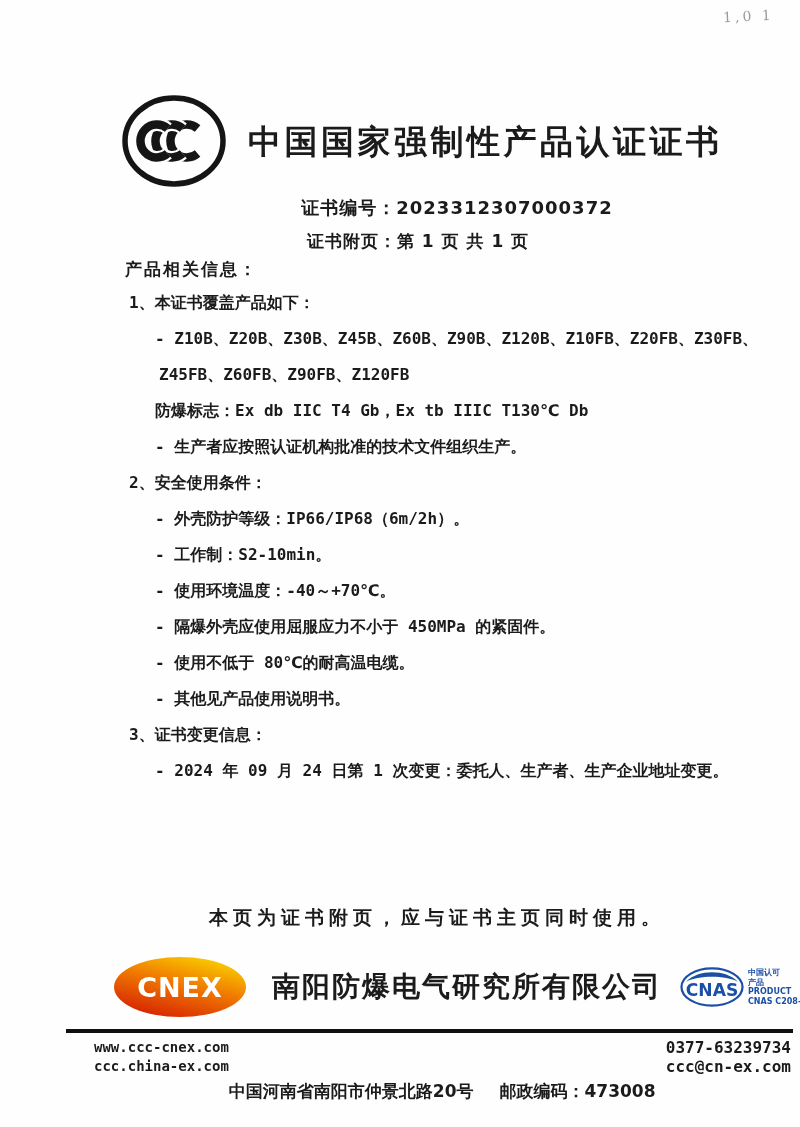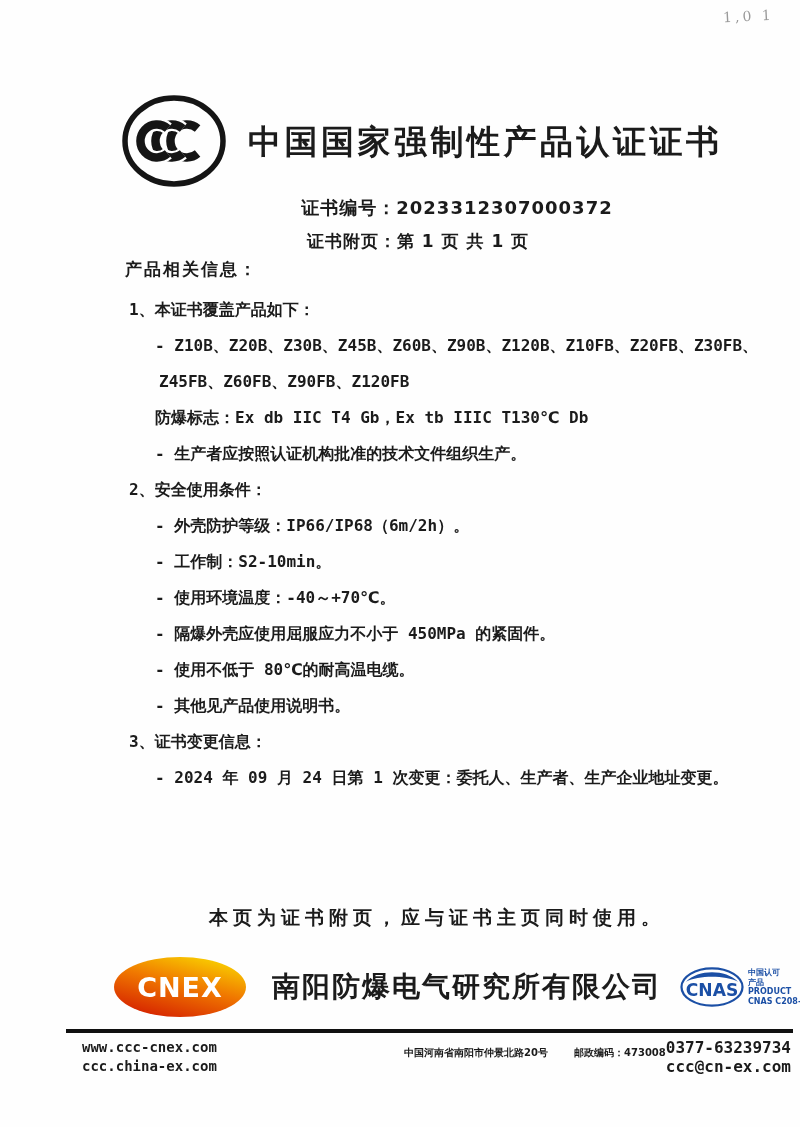--- a/index.html
+++ b/index.html
@@ -7,38 +7,38 @@
         color:#1b1b1b;font-family:"DejaVu Sans",sans-serif;}
   .annotation{position:absolute;top:8px;right:26px;color:#9a9a9a;font-size:14px;
         letter-spacing:3px;transform:rotate(-3deg);font-family:"DejaVu Serif",serif;}
   .header{position:absolute;top:94px;left:120px;display:flex;align-items:center;}
   .ccc-logo{flex:0 0 auto;}
   .title{font-size:33px;font-weight:bold;letter-spacing:3.5px;margin-left:20px;white-space:nowrap;}
   .certline{position:absolute;left:0;width:800px;text-align:center;font-weight:bold;}
   .certline.l1{top:196px;font-size:18px;text-indent:42px;letter-spacing:1px;padding-left:36px;}
   .certline.l2{top:230px;font-size:17px;text-indent:36px;letter-spacing:1px;}
   .bodyblock{position:absolute;top:258px;left:125px;width:625px;font-size:16px;font-weight:bold;}
-  .heading{font-size:17px;letter-spacing:2px;margin-bottom:18px;}
+  .heading{font-size:17px;letter-spacing:2px;margin-bottom:11px;}
   .bl{line-height:21px;margin-bottom:15px;white-space:nowrap;
       font-family:"DejaVu Sans Mono","DejaVu Sans",monospace;}
   .bl.num{margin-left:4px;}
   .bl.dash{margin-left:30px;}
   .bl.label{margin-left:30px;}
   .bl.cont{margin-left:34px;}
   .note{position:absolute;top:905px;left:0;width:800px;text-align:center;font-size:19px;
         font-weight:bold;letter-spacing:5px;padding-left:37px;}
   .brandrow{position:absolute;top:956px;left:112px;display:flex;align-items:center;}
   .company{font-size:28px;font-weight:bold;letter-spacing:2px;margin:0 18px 0 24px;white-space:nowrap;}
   .cnas-group{display:flex;align-items:center;}
   .cnas-text{margin-left:4px;color:#1b4fa5;font-size:8px;line-height:9.5px;font-weight:bold;white-space:nowrap;}
   .rule{position:absolute;top:1029px;left:66px;width:727px;height:4px;background:#101010;}
   .contact{position:absolute;top:1038px;left:66px;width:727px;display:flex;
            align-items:flex-start;font-weight:bold;}
-  .webcol{font-family:"DejaVu Sans Mono",monospace;font-size:14px;line-height:19px;margin-left:16px;white-space:nowrap;}
-  .addr{flex:1;text-align:right;font-size:10px;padding-top:8px;white-space:nowrap;}
+  .webcol{font-family:"DejaVu Sans Mono",monospace;font-size:14px;line-height:19px;margin-left:28px;white-space:nowrap;}
+  .addr{flex:1;text-align:left;font-size:17px;padding-top:8px;white-space:nowrap;margin-top:34px;}
   .addr .post{margin-left:26px;}
   .phonecol{font-family:"DejaVu Sans Mono",monospace;font-size:16px;line-height:19px;white-space:nowrap;margin-right:2px;}
 </style>
 </head>
 <body>
 
 <div class="page">
 
   <div class="annotation">1,0 1</div>
 

